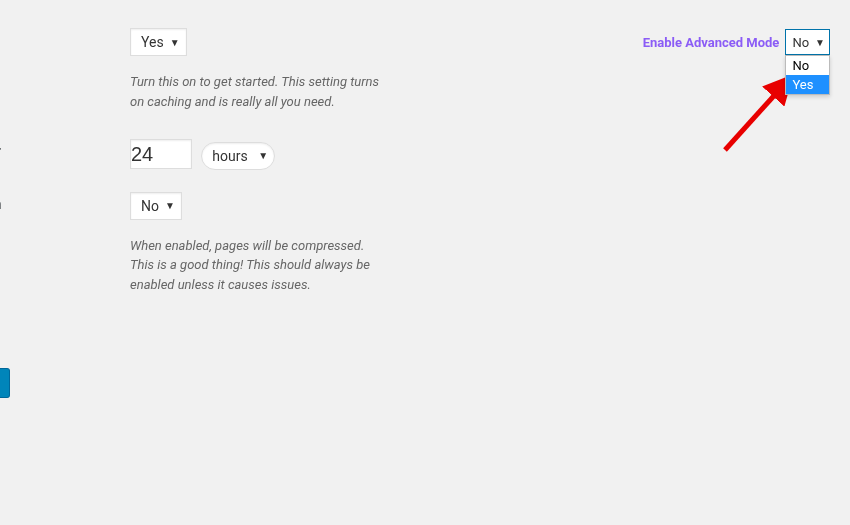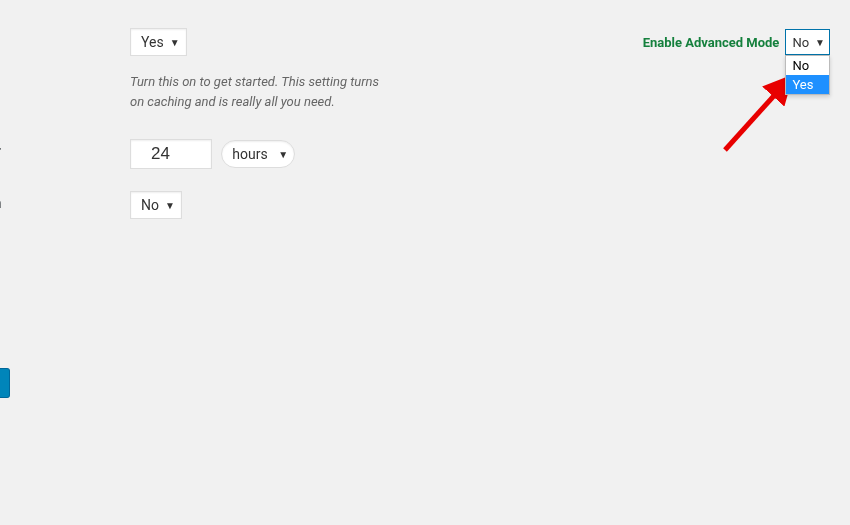--- a/index.html
+++ b/index.html
@@ -67,27 +67,27 @@
     font-style: italic;
     color: #666;
     font-size: 13px;
     line-height: 1.5;
     margin-top: 16px;
     max-width: 260px;
   }
 
   .num-input {
     display: inline-block;
-    width: 82px;
+    width: 62px;
     height: 30px;
     border: 1px solid #dddddd;
     background: #fff;
-    font-size: 17px;
-    color: #333;
-    padding: 0 20px;
+    font-size: 20px;
+    color: #333;
+    padding: 0 0;
     box-sizing: border-box;
     margin-right: 6px;
     box-shadow: inset 0 1px 2px rgba(0,0,0,.07);
   }
 
   .buttons-row {
     position: absolute;
     left: 0;
     top: 368px;
     display: flex;
@@ -122,21 +122,21 @@
   
   .adv-wrap {
     position: absolute;
     right: 20px;
     top: 29px;
     display: flex;
     align-items: center;
   }
   .adv-label {
     font-weight: 700;
-    color: #15803d;
+    color: #8b5cf6;
     font-size: 13px;
     margin-right: 6px;
   }
   .adv-select-group {
     position: relative;
   }
   .adv-select {
     display: inline-flex;
     align-items: center;
     height: 26px;
@@ -211,20 +211,21 @@
     </div>
   </div>
 
   <div class="row">
     <div class="label-col">ession</div>
     <div class="field-col">
       <div class="select-box">
         <span class="val">No</span>
         <span class="caret">▼</span>
       </div>
+      <div class="help-text">When enabled, pages will be compressed. This is a good thing! This should always be enabled unless it causes issues.</div>
     </div>
   </div>
 
 </div>
 
 <div class="buttons-row">
   <div class="btn-blue-slice"></div>
 </div>
 
 <div class="adv-wrap">

